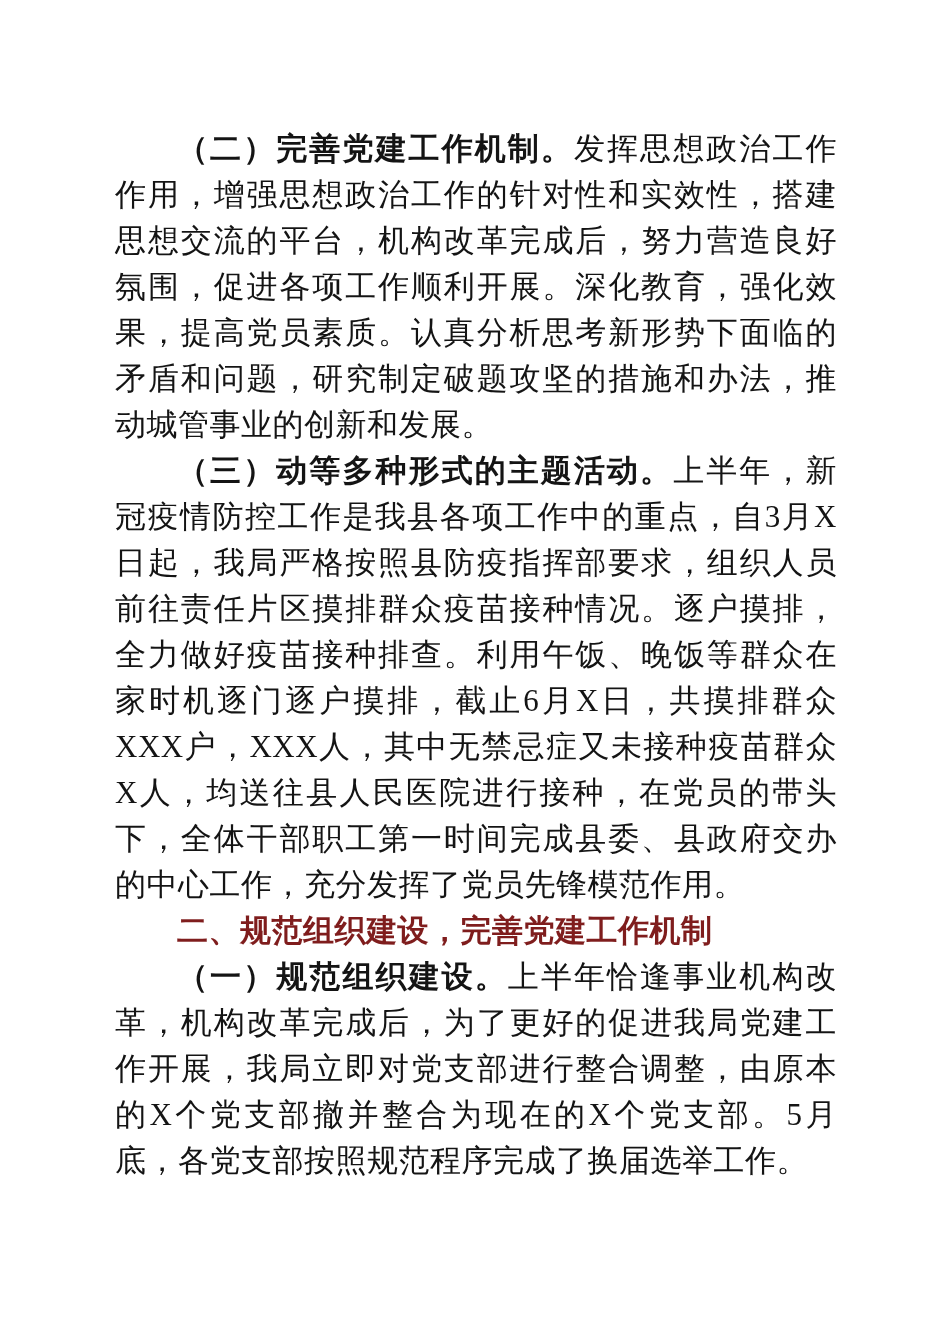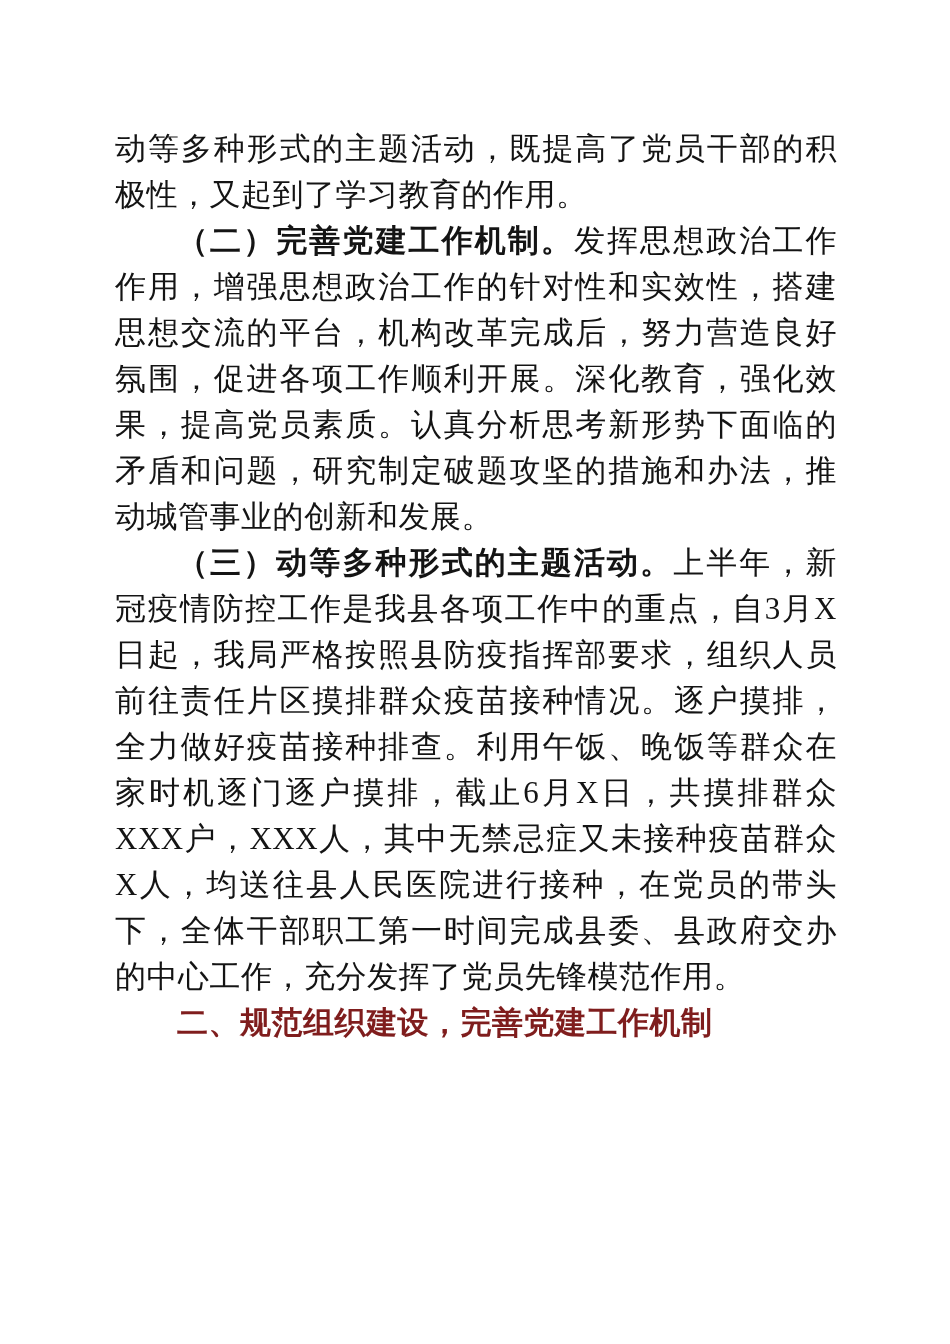--- a/index.html
+++ b/index.html
@@ -46,23 +46,23 @@
     font-family: "Liberation Sans", "DejaVu Sans", sans-serif;
     color: #7f1d1d;
   }
 </style>
 </head>
 <body>
 
 <div class="page">
   <div class="doc-body">
 
-    <p class="body-text no-indent">动等多种形式的主题活动，既提高了党员干部的积极性，又起到了学习教育的作用。</p>
 
     <p class="body-text"><span class="lead">（二）完善党建工作机制。</span><span>发挥思想政治工作作用，增强思想政治工作的针对性和实效性，搭建思想交流的平台，机构改革完成后，努力营造良好氛围，促进各项工作顺利开展。深化教育，强化效果，提高党员素质。认真分析思考新形势下面临的矛盾和问题，研究制定破题攻坚的措施和办法，推动城管事业的创新和发展。</span></p>
 
     <p class="body-text"><span class="lead">（三）动等多种形式的主题活动。</span><span>上半年，新冠疫情防控工作是我县各项工作中的重点，自3月X日起，我局严格按照县防疫指挥部要求，组织人员前往责任片区摸排群众疫苗接种情况。逐户摸排，全力做好疫苗接种排查。利用午饭、晚饭等群众在家时机逐门逐户摸排，截止6月X日，共摸排群众XXX户，XXX人，其中无禁忌症又未接种疫苗群众X人，均送往县人民医院进行接种，在党员的带头下，全体干部职工第一时间完成县委、县政府交办的中心工作，充分发挥了党员先锋模范作用。</span></p>
 
     <h2 class="section-heading">二、规范组织建设，完善党建工作机制</h2>
 
+    <p class="body-text"><span class="lead">（一）规范组织建设。</span><span>上半年恰逢事业机构改革，机构改革完成后，为了更好的促进我局党建工作开展，我局立即对党支部进行整合调整，由原本的X个党支部撤并整合为现在的X个党支部。5月底，各党支部按照规范程序完成了换届选举工作。</span></p>
 
   </div>
 </div>
 
 </body></html>

